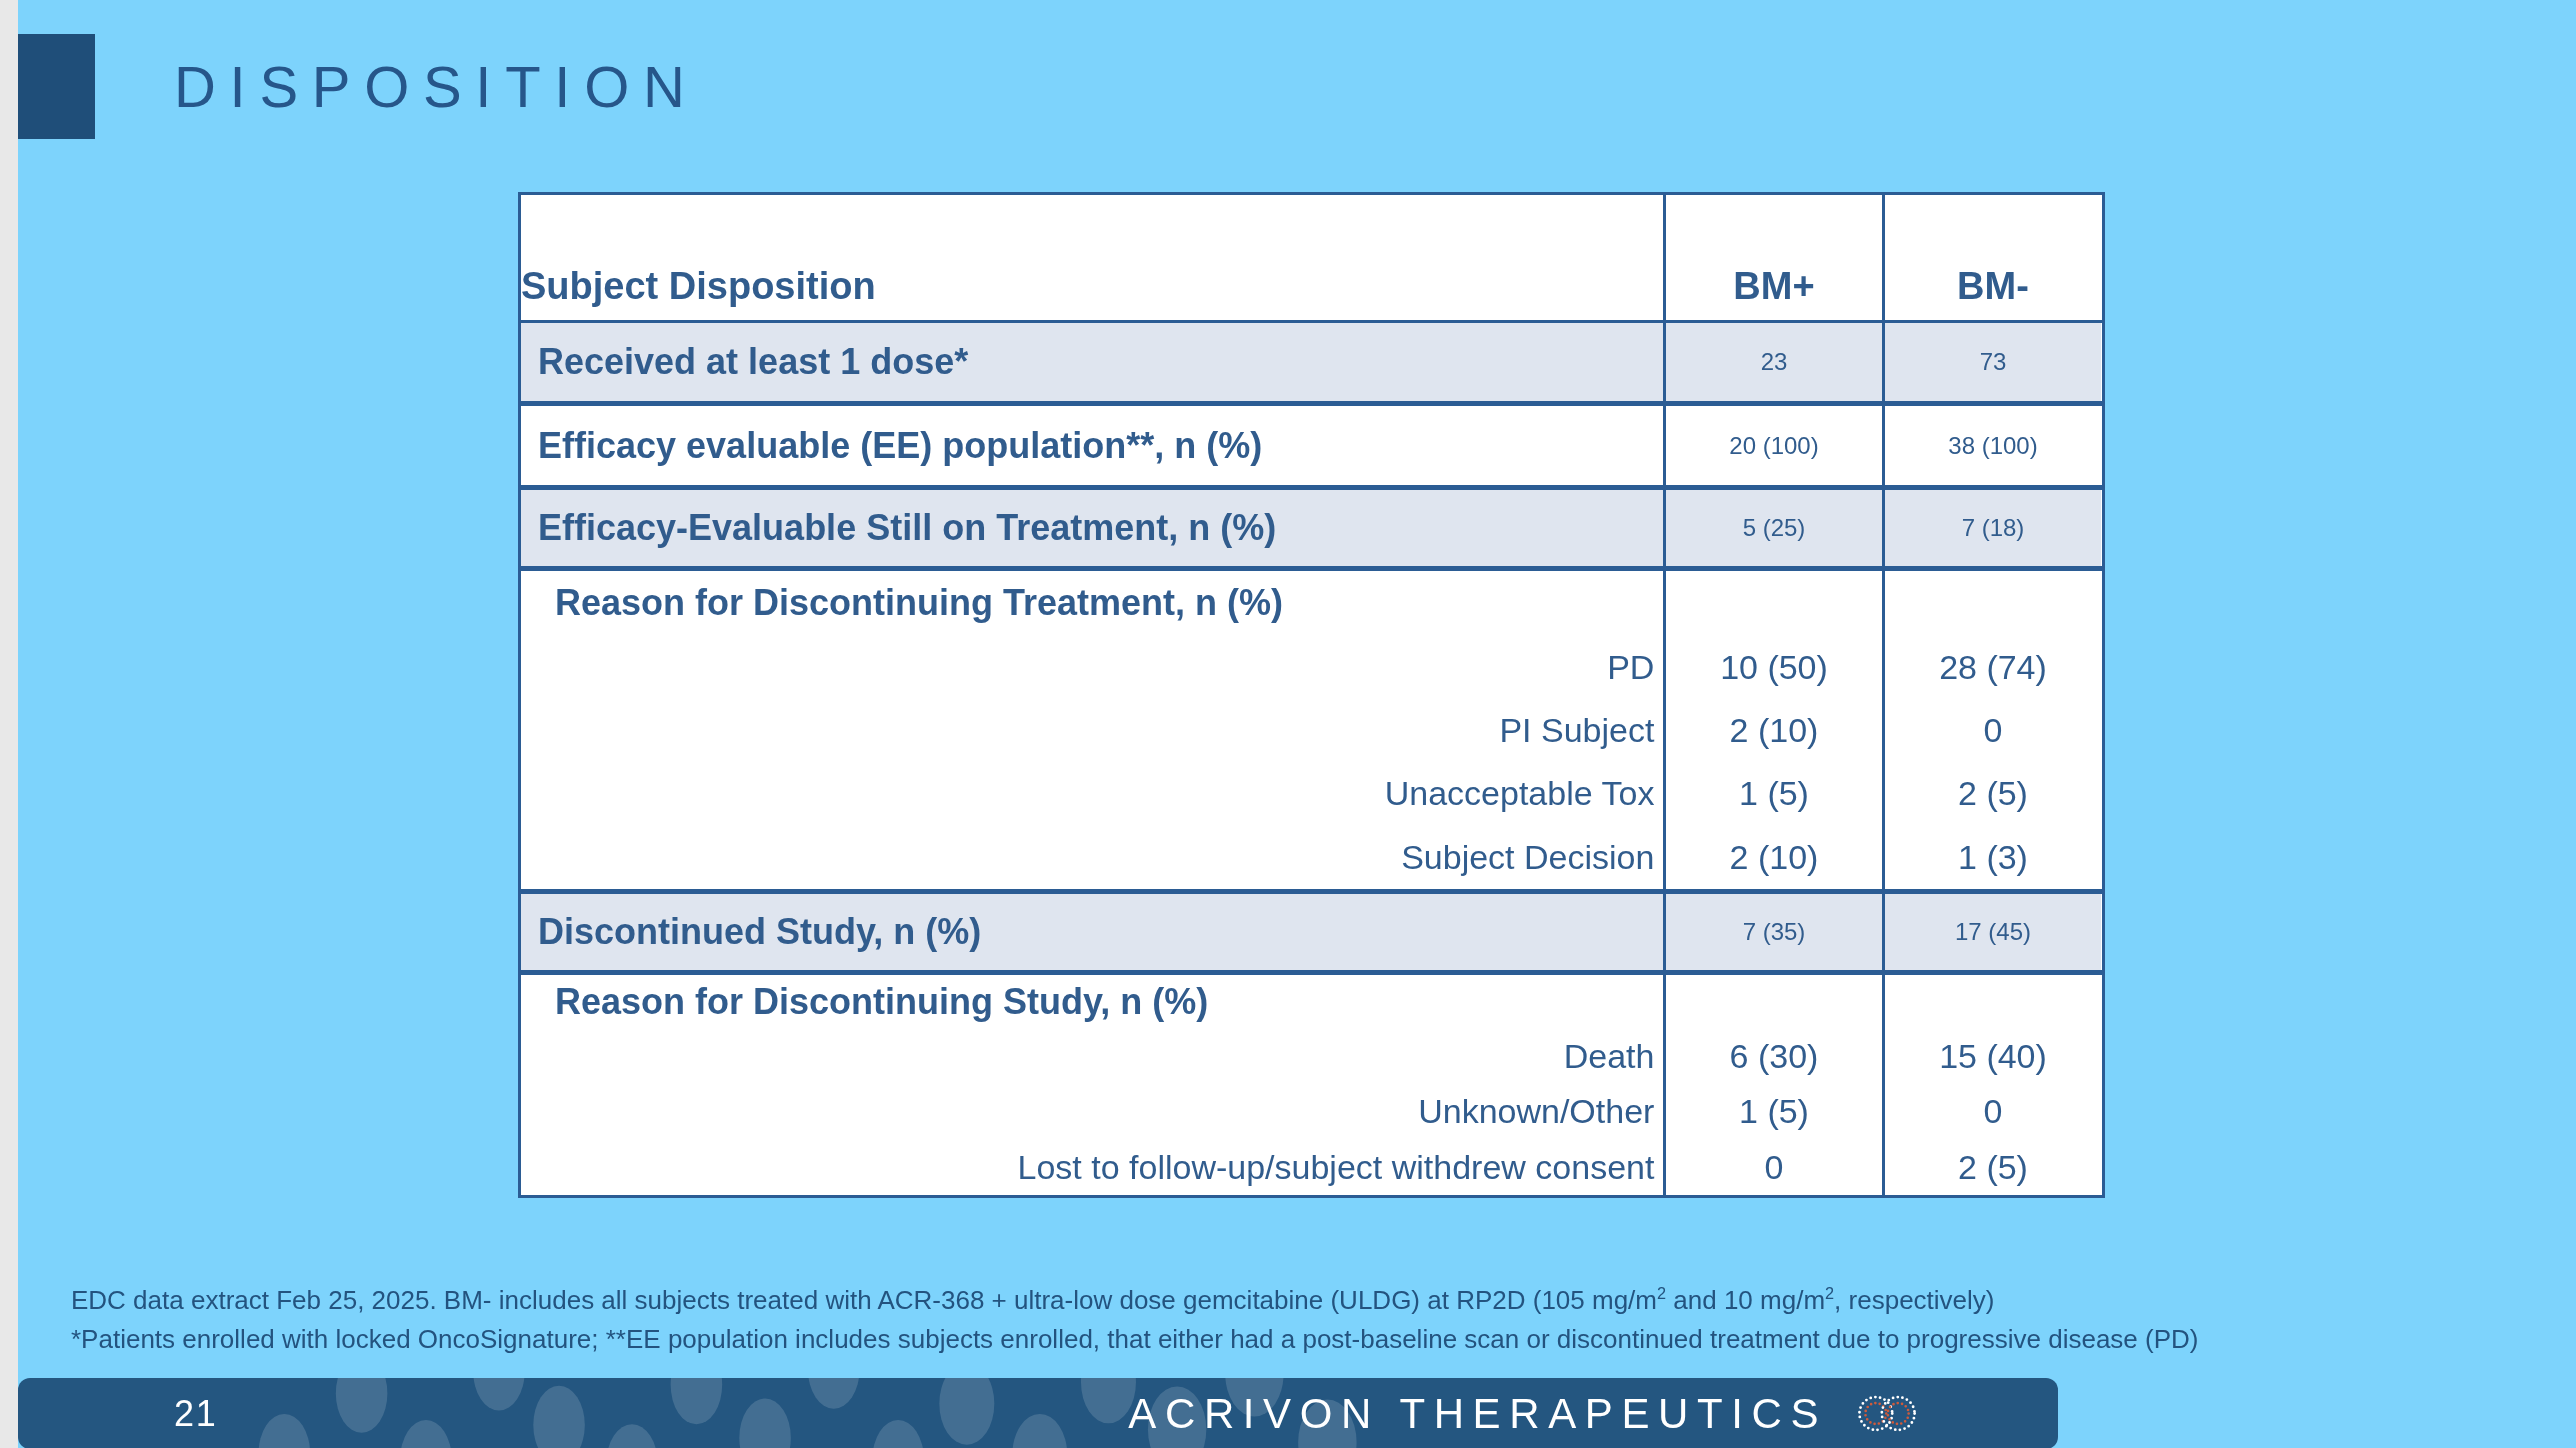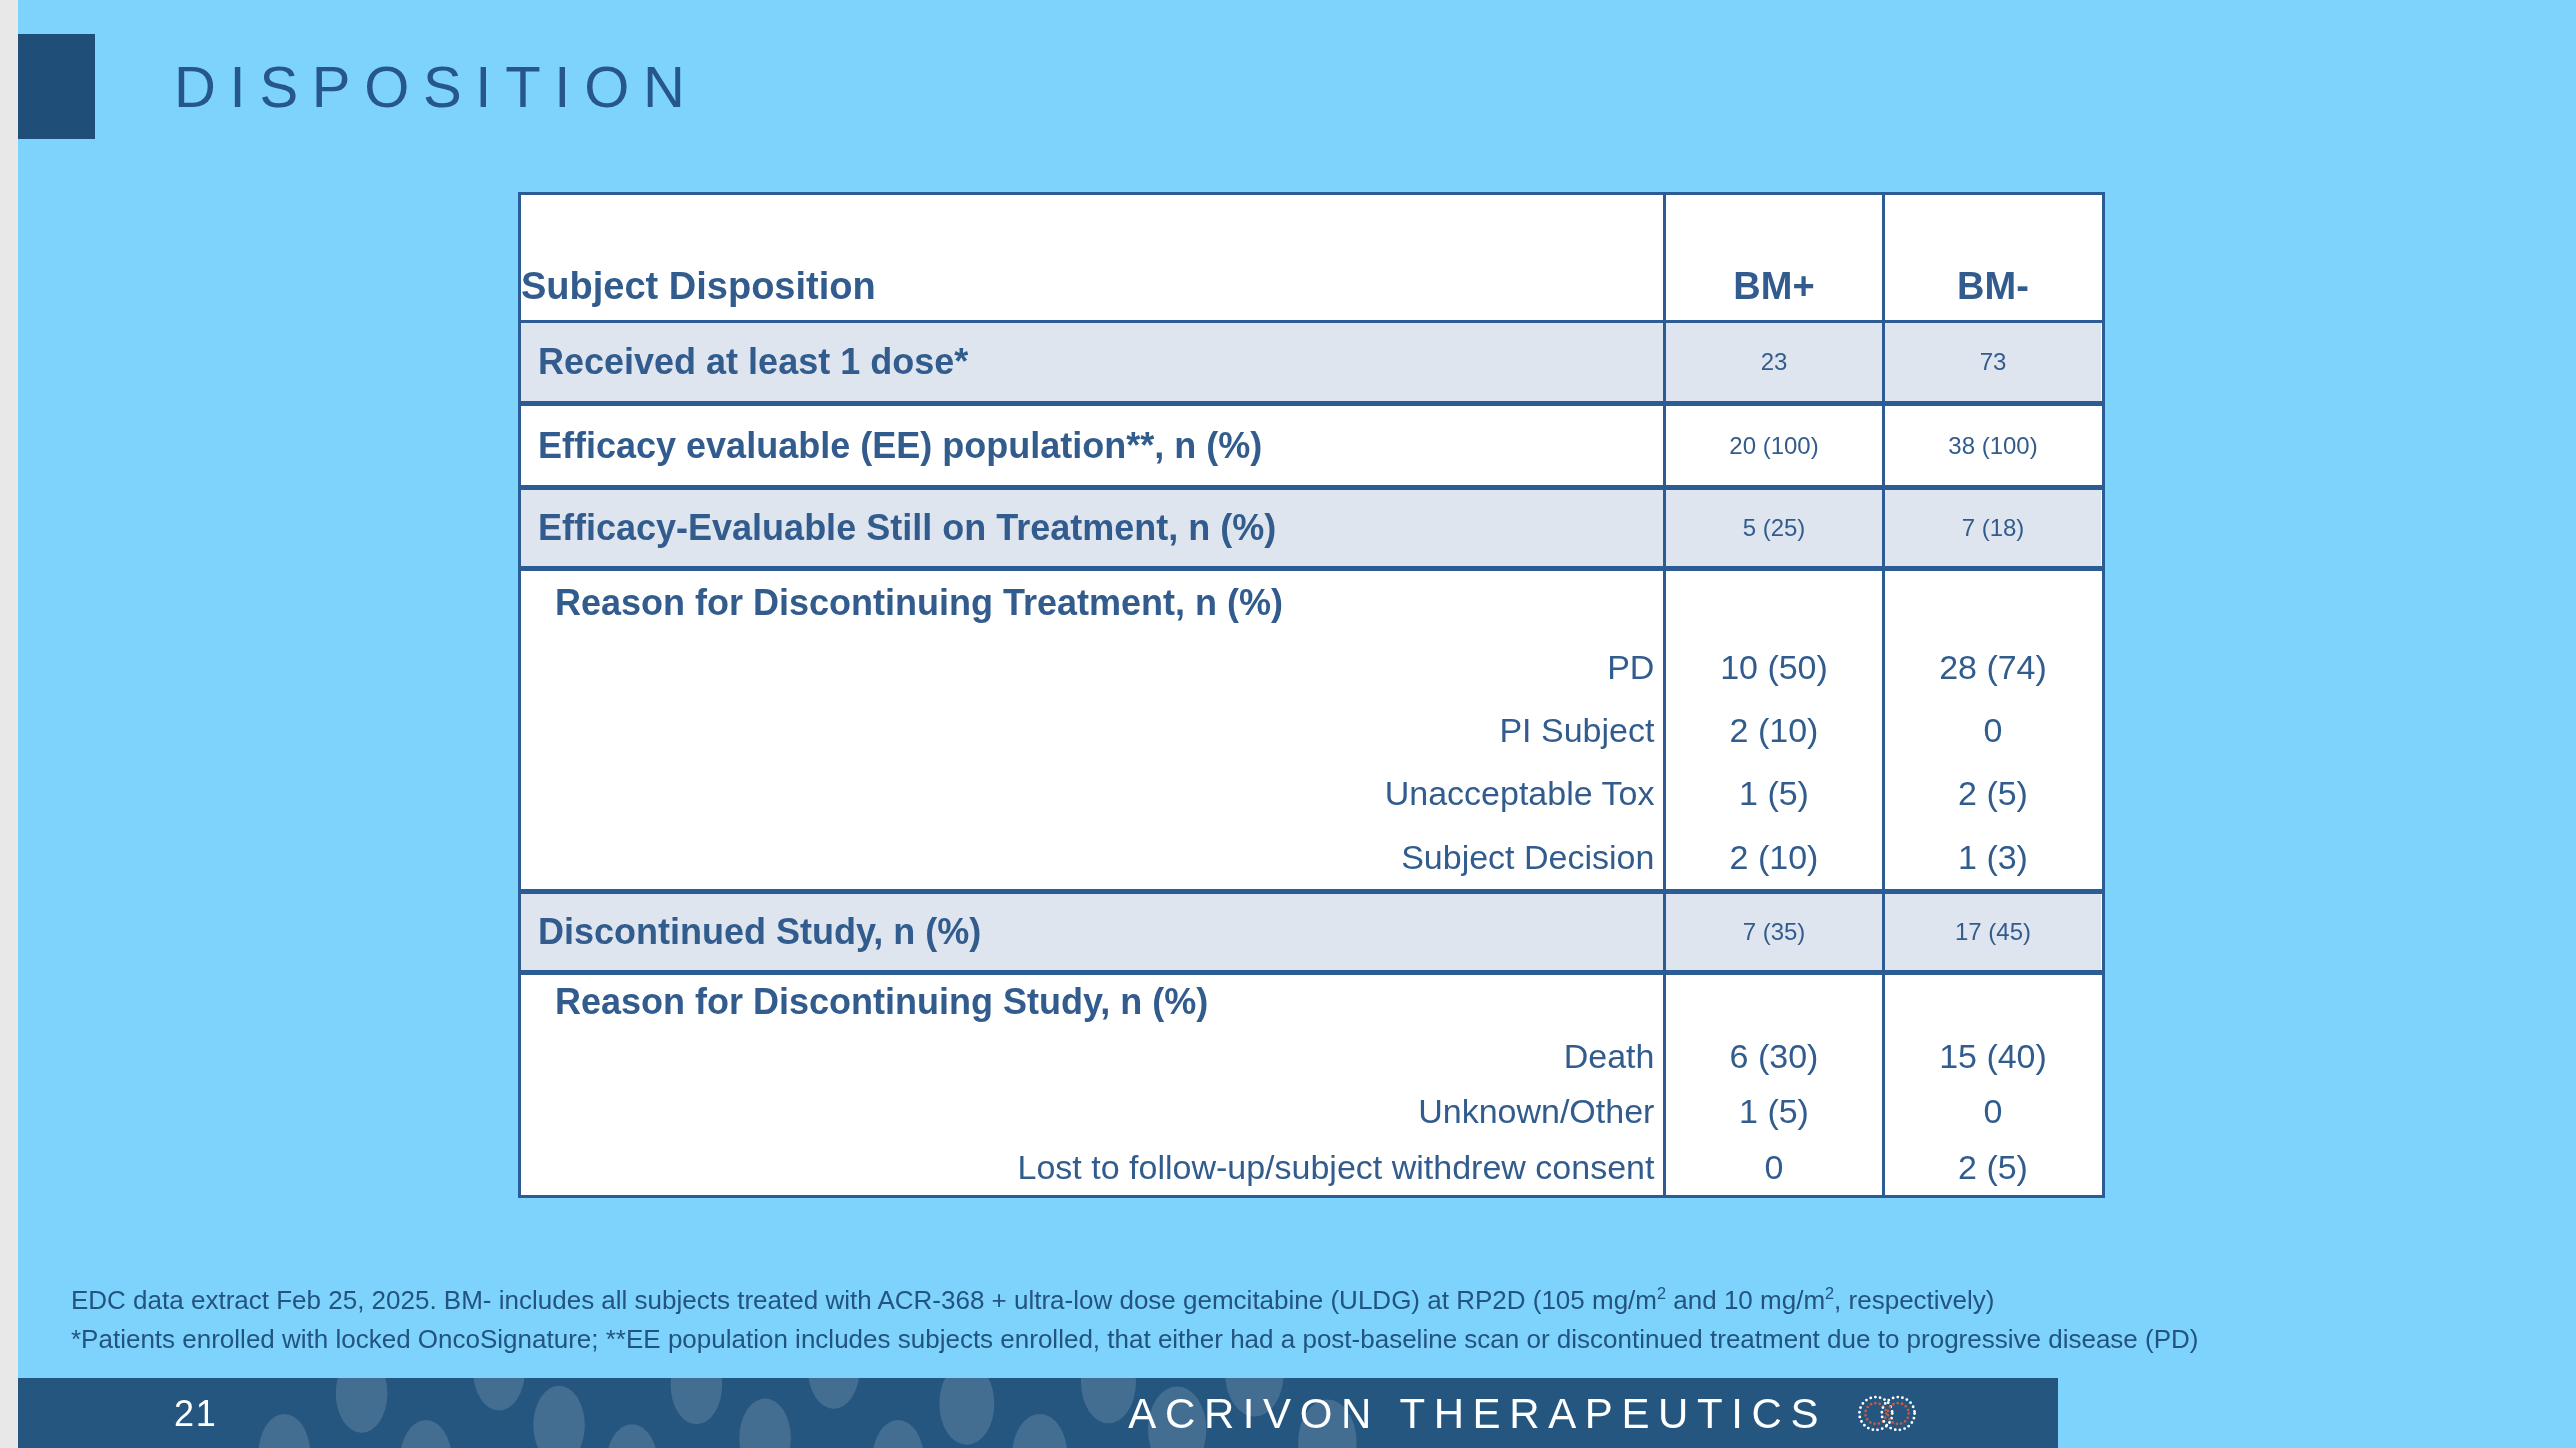--- a/index.html
+++ b/index.html
@@ -69,20 +69,21 @@
   
   .footnotes{
     position:absolute;left:53px;top:1281px;width:2482px;
     font-size:26px;line-height:39px;color:#23537F;
   }
   .footnotes sup{font-size:16.3px;vertical-align:super;line-height:0;}
   
   .footer-bar{
     position:absolute;left:0;bottom:0;width:2040px;height:71px;
     background:var(--bar);
+    border-radius:12px;
   }
   .dots-pattern{position:absolute;left:232px;top:0;height:71px;width:1116px;}
   .page-number{
     position:absolute;left:156px;top:50%;transform:translateY(-50%);
     color:#ffffff;font-size:36px;letter-spacing:1.7px;
   }
   .brand{
     position:absolute;right:127px;top:0;height:71px;
     display:flex;align-items:center;gap:22px;
   }

